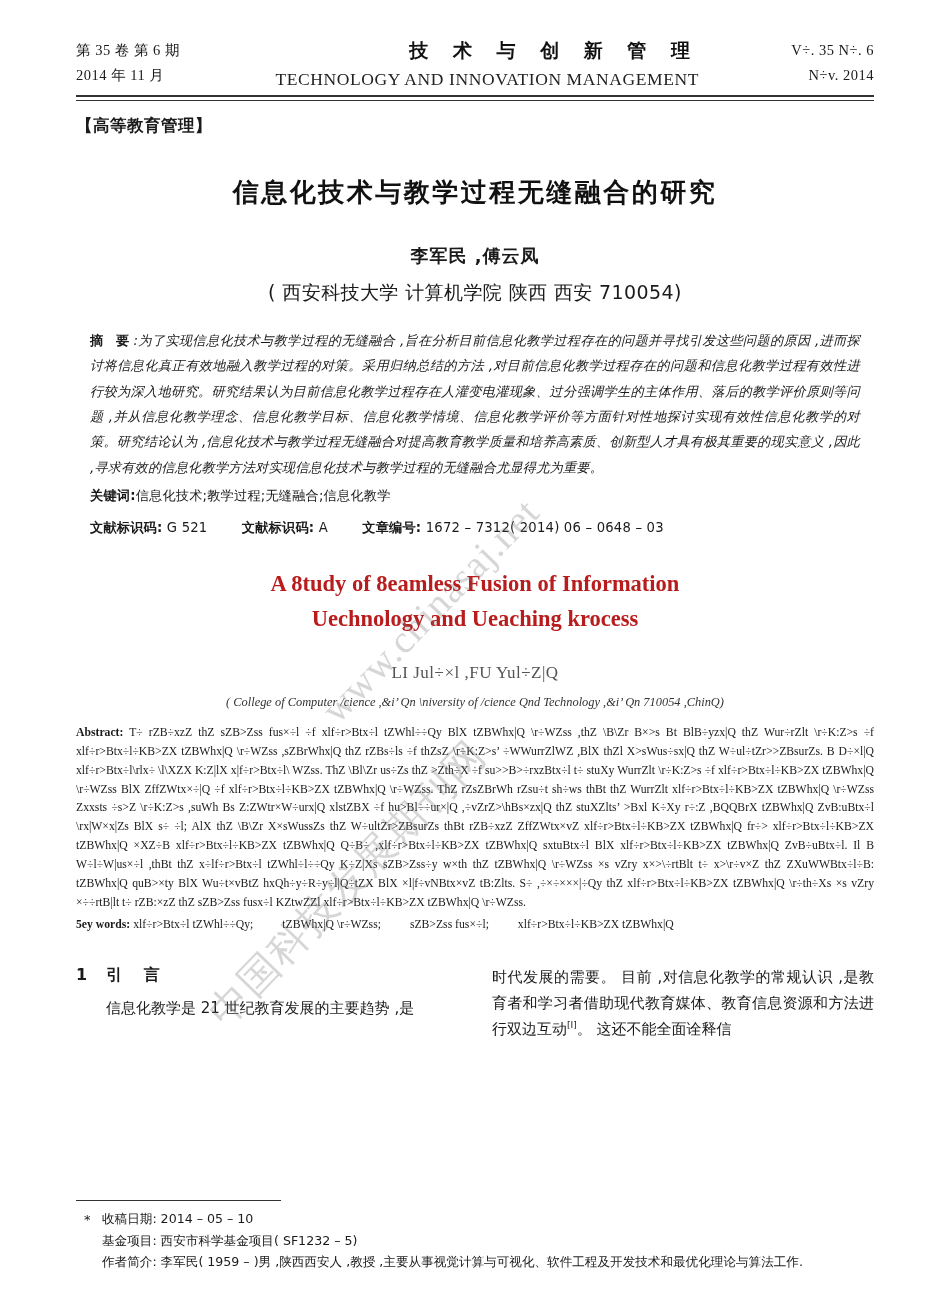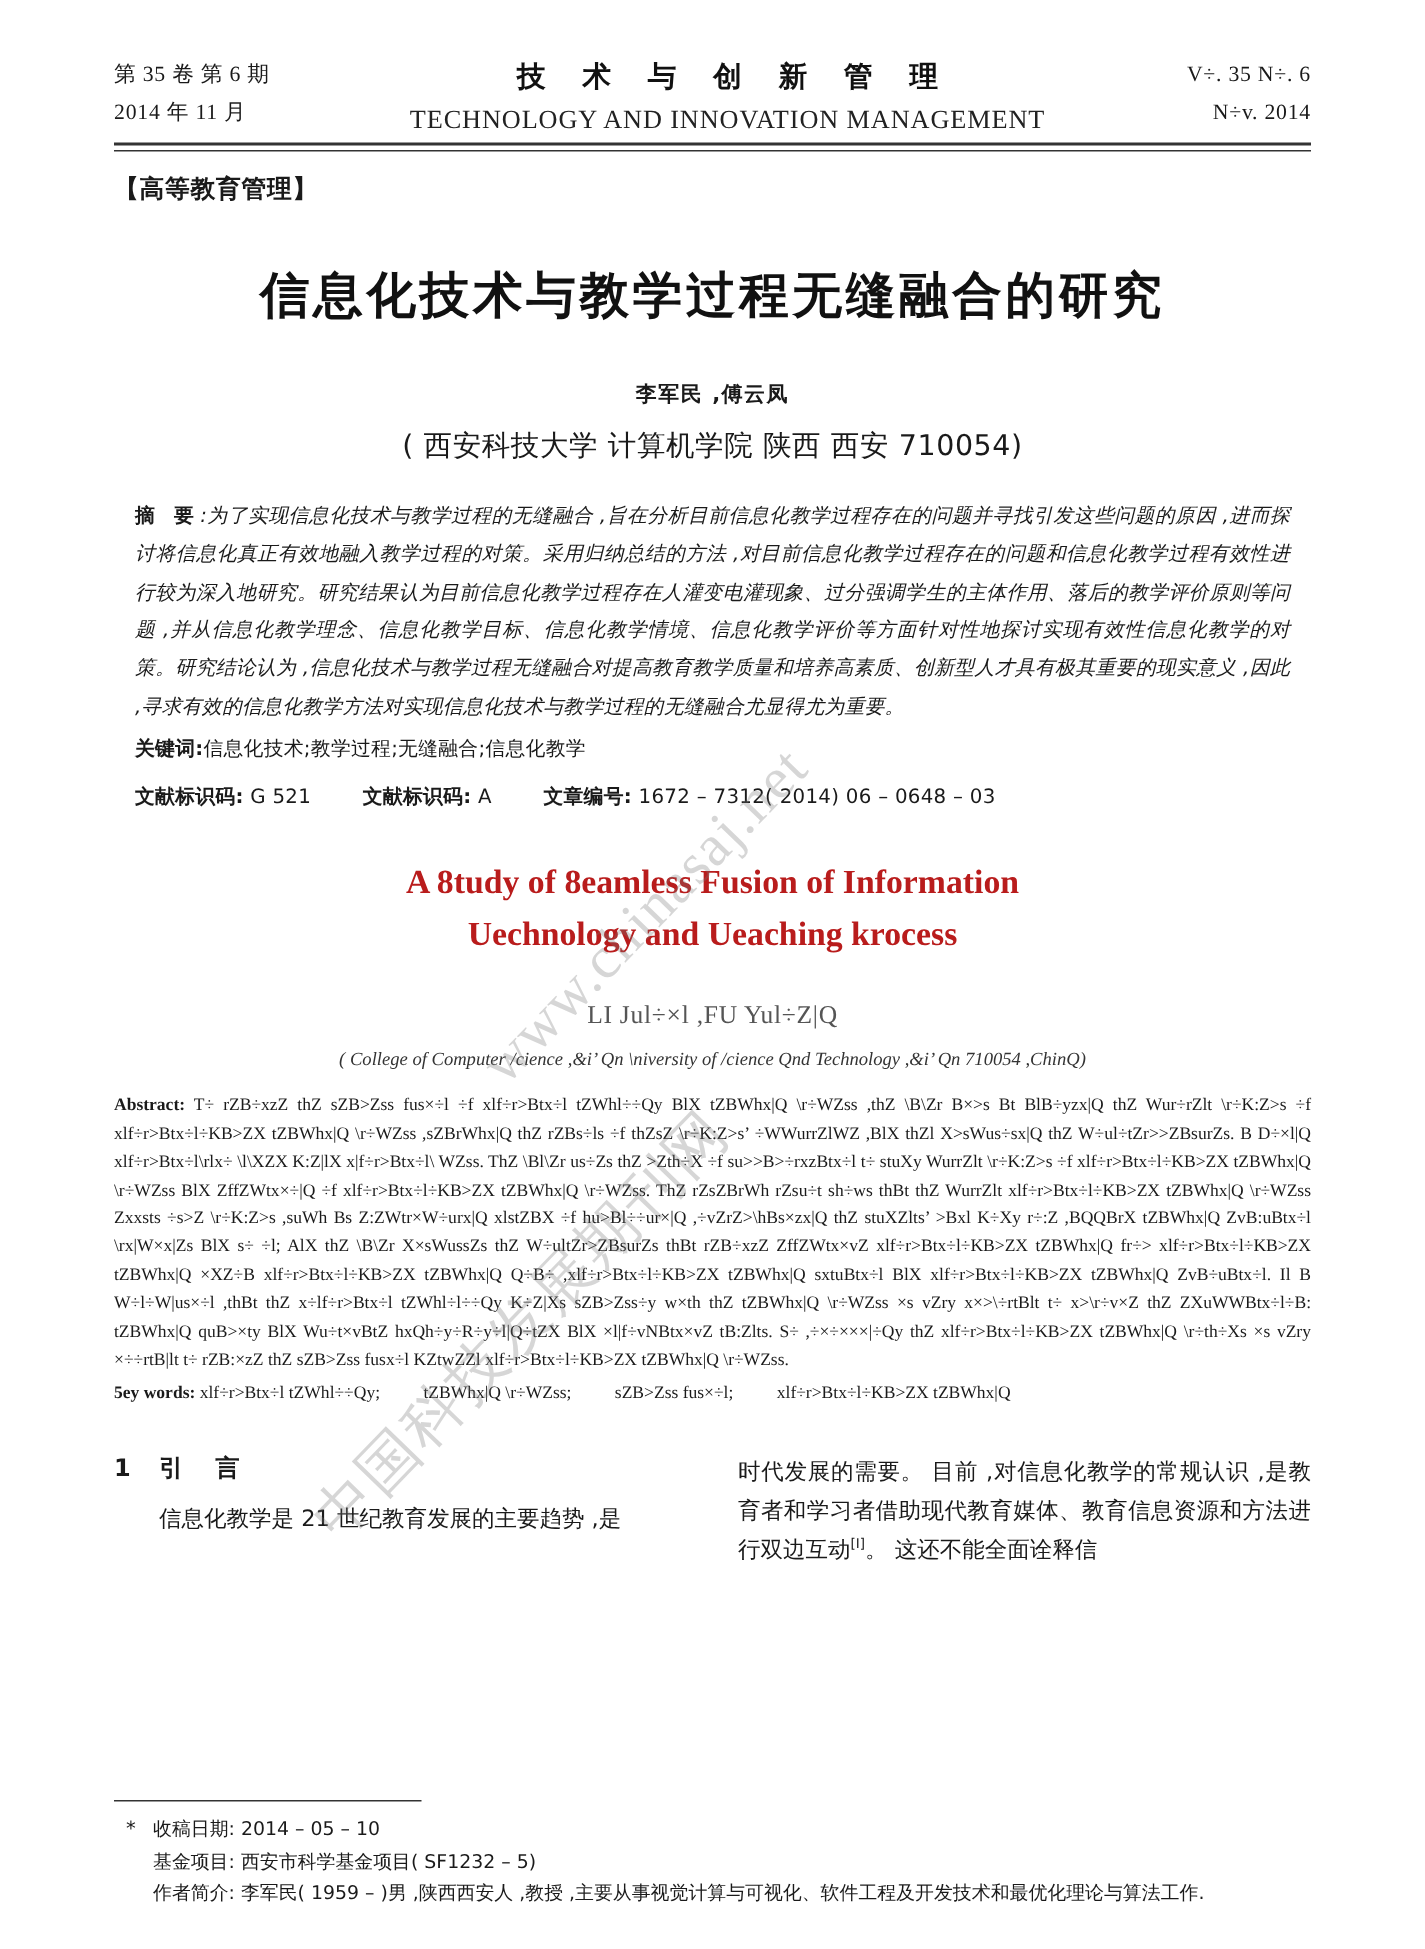--- a/index.html
+++ b/index.html
@@ -35,21 +35,21 @@
     line-height: 1.75;
     white-space: nowrap;
     font-family: "Liberation Serif", serif;
   }
   .jh-left { width: 195px; }
   .jh-right { width: 175px; text-align: right; }
   .jh-left .row1, .jh-right .row1 { letter-spacing: 0.5px; }
   .jh-left .row2, .jh-right .row2 { letter-spacing: 0.5px; }
   .jh-center {
     flex: 1;
-    text-align: center;
+    text-align: right;
   }
   .jh-cn {
     font-size: 19px;
     letter-spacing: 9px;
     font-family: "DejaVu Sans", sans-serif;
     font-weight: 600;
     color: #111;
     padding-left: 9px;
   }
   .jh-en {
@@ -72,30 +72,30 @@
     font-size: 16.5px;
     font-family: "DejaVu Sans", sans-serif;
     font-weight: 700;
     letter-spacing: 0.5px;
   }
 
   
   .title-cn {
     margin-top: 38px;
     text-align: center;
-    font-size: 33px;
+    font-size: 26px;
     font-family: Liberation Mono, monospace;
     font-weight: 700;
     letter-spacing: 2.5px;
     color: #111;
   }
   .authors-cn {
     margin-top: 34px;
     text-align: center;
-    font-size: 14px;
+    font-size: 18px;
     font-family: "DejaVu Sans", sans-serif;
     font-weight: 700;
     letter-spacing: 1px;
   }
   .affil-cn {
     margin-top: 12px;
     text-align: center;
     font-size: 19px;
     font-family: "DejaVu Sans", sans-serif;
     letter-spacing: 0.4px;

